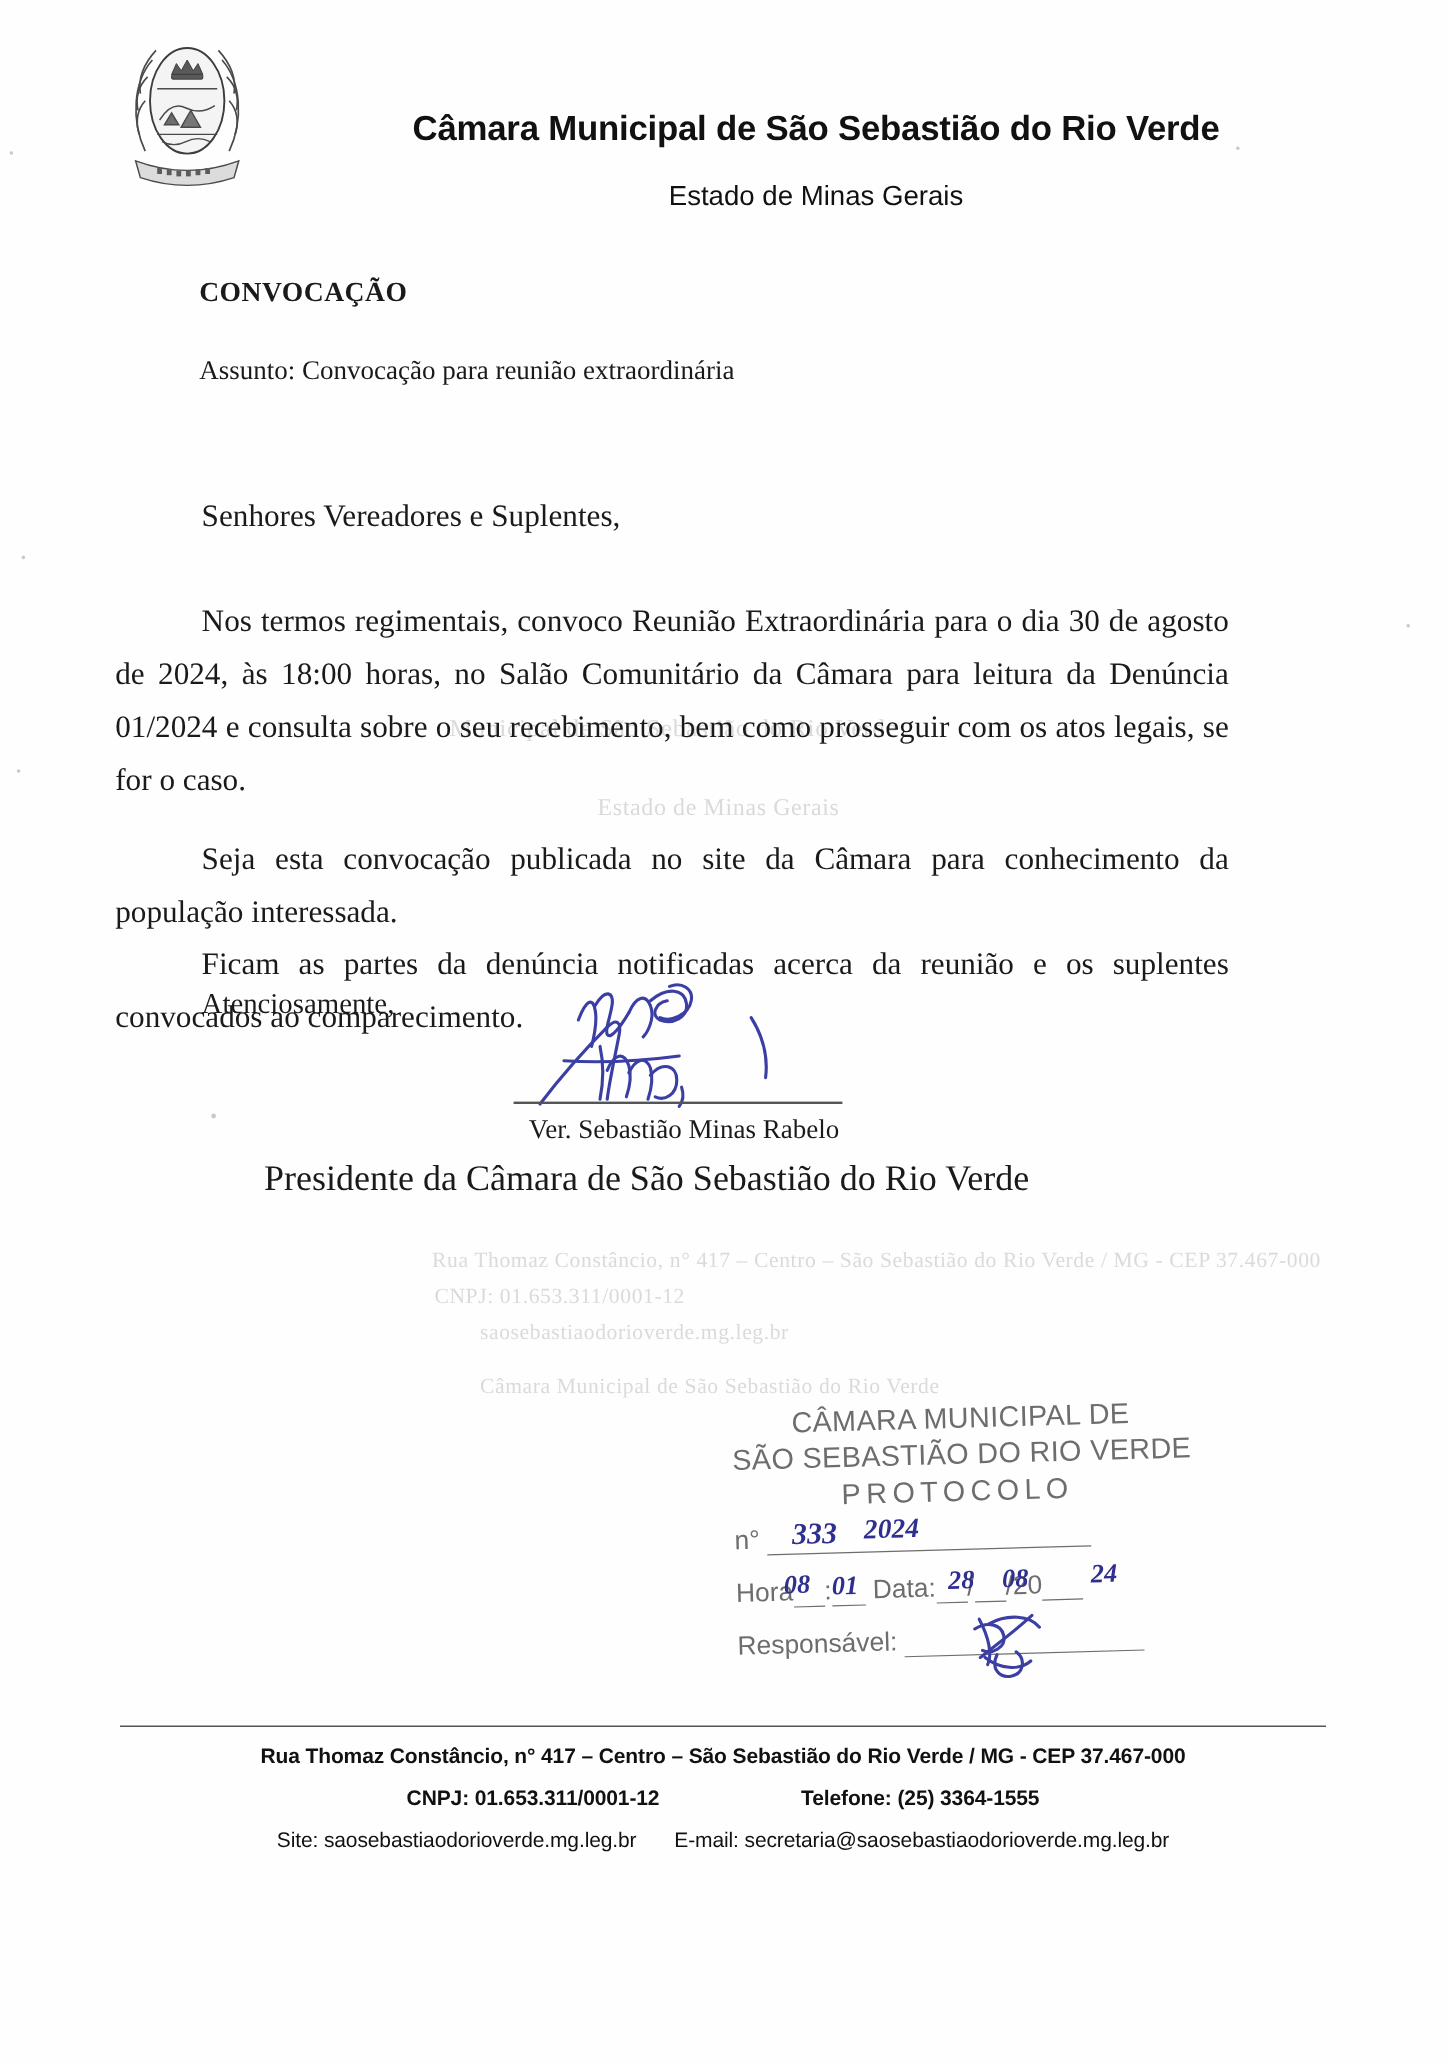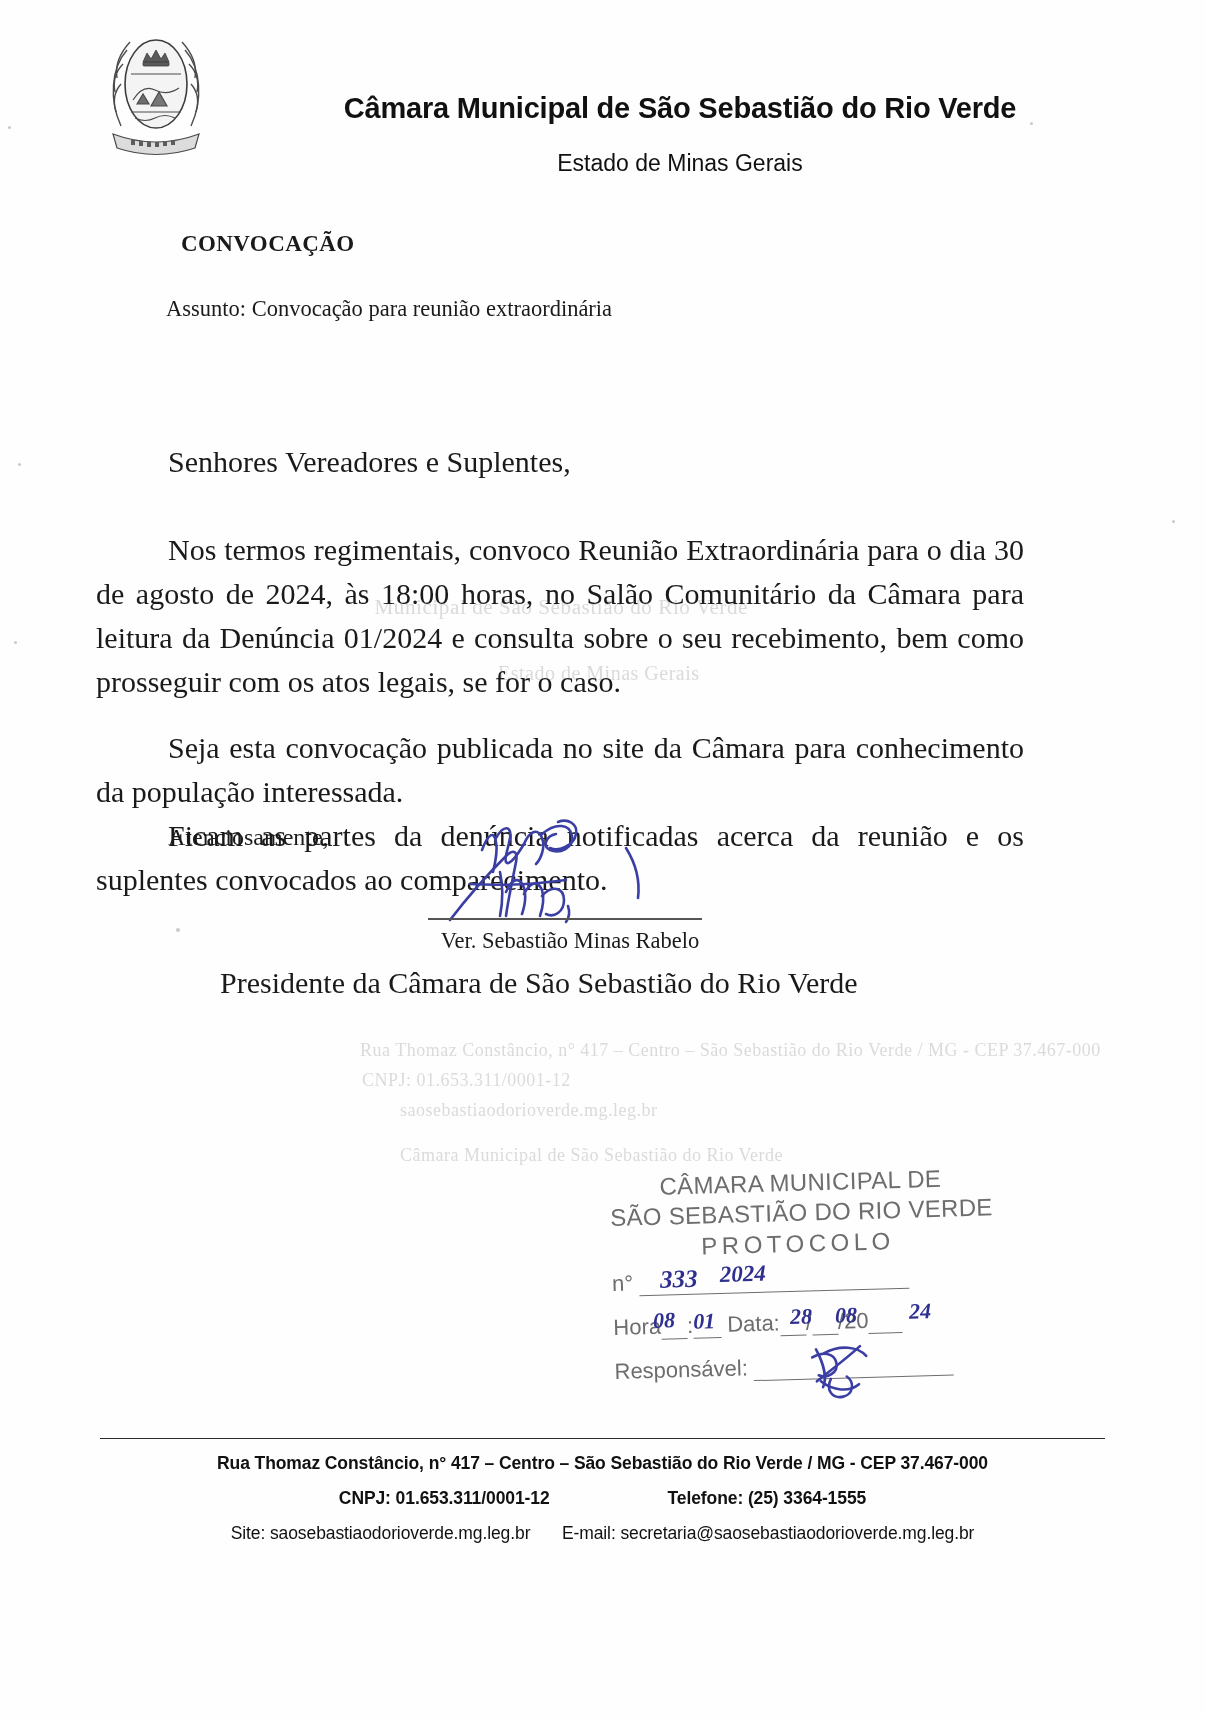--- a/index.html
+++ b/index.html
@@ -64,21 +64,21 @@
     text-align: center;
     font-family: "Liberation Sans", sans-serif;
     font-size: 23px;
     color: #111;
   }
 
   
   .meta-row {
     position: absolute;
     top: 231px;
-    left: 111px;
+    left: 96px;
     width: 1013px;
     display: flex;
     align-items: flex-end;
   }
   .doc-kind {
     font-family: "Liberation Serif", serif;
     font-weight: bold;
     font-size: 23px;
     letter-spacing: 0.4px;
     width: 350px;
@@ -96,24 +96,24 @@
     position: absolute;
     top: 296px;
     left: 166px;
     font-size: 22.5px;
   }
   .subject-line b { font-weight: normal; }
 
   
   .body-block {
     position: absolute;
-    top: 440px;
+    top: 408px;
     left: 96px;
     width: 928px;
-    font-size: 30px;
+    font-size: 26px;
     line-height: 44px;
   }
   .greeting {
     margin: 0 0 44px 72px;
   }
   .para {
     margin: 0 0 22px 0;
     text-align: justify;
     text-indent: 72px;
     text-justify: inter-word;

